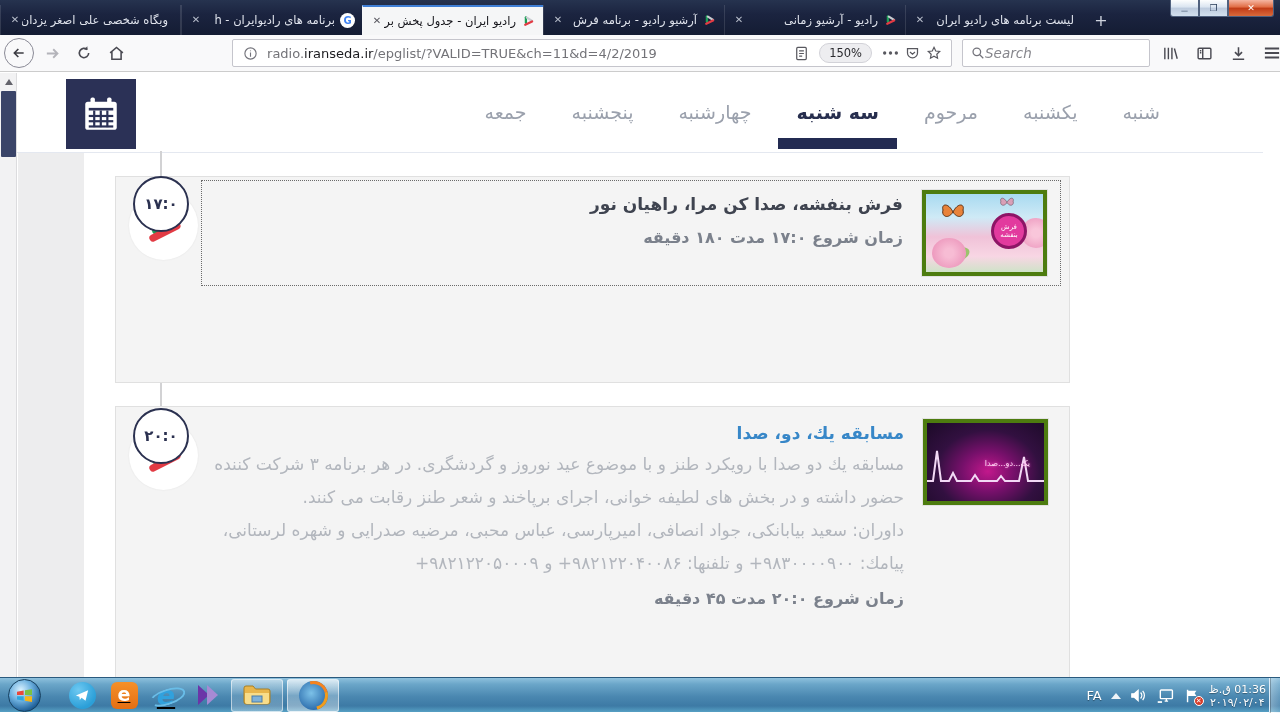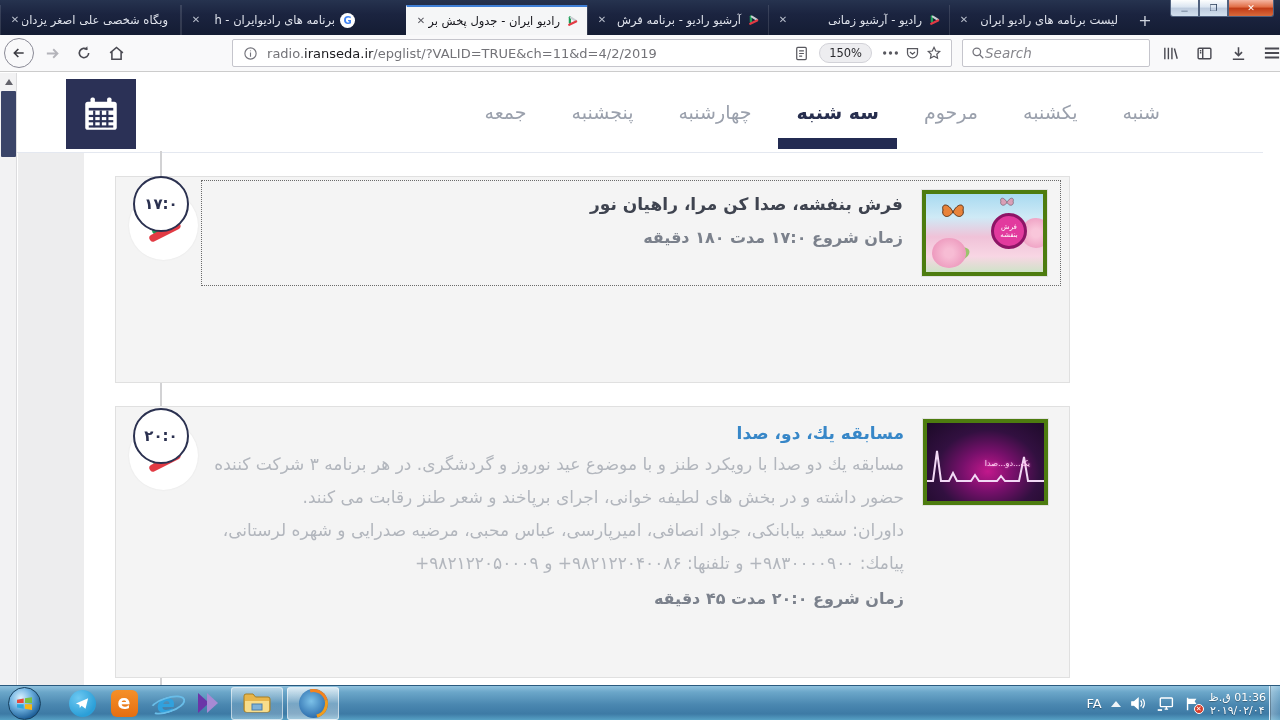--- a/index.html
+++ b/index.html
@@ -10,21 +10,21 @@
   
   .tabbar { position:absolute; top:0; left:0; right:0; height:35px;
     background:linear-gradient(180deg,#26334f 0%,#1b2440 40%,#141c33 100%); }
   .tabs { position:absolute; left:0; bottom:0; height:30px; display:flex; }
   .tab { width:181px; height:30px; display:flex; align-items:center; direction:rtl;
     padding:0 7px; border-left:1px solid rgba(255,255,255,0.12); cursor:default; }
   .tab:first-child { border-right:1px solid rgba(255,255,255,0.12); }
   .tab .title { flex:1; font-size:11.5px; color:#dfe3ec; white-space:nowrap; overflow:hidden; text-align:right; padding:0 5px; }
   .tab .close { width:14px; height:14px; color:#b9bfcc; font-size:10px; line-height:14px; text-align:center; flex:0 0 14px; }
   .tab .close::before { content:"✕"; }
-  .tab.active { background:#f5f6f7; border-top:2px solid #3f7fd6;margin-left:44px; }
+  .tab.active { background:#f5f6f7; border-top:2px solid #3f7fd6; }
   .tab.active .title { color:#14141a; }
   .tab.active .close { color:#57575f; }
   .fav { width:15px; height:15px; flex:0 0 15px; border-radius:3px; display:flex; align-items:center; justify-content:center; }
   .fav-google { background:#fff; border-radius:50%; }
   .fav-google::before { content:"G"; font-size:10px; font-weight:bold; color:#4285f4; }
   .newtab { width:30px; height:30px; color:#cfd4de; font-size:16px; display:flex; align-items:center; justify-content:center; }
   .newtab::before { content:"+"; }
 
   
   .winctl { position:absolute; top:0; right:6px; display:flex; }
@@ -107,23 +107,23 @@
   .pic.wave { background:radial-gradient(ellipse at 52% 62%, #c2188c 0%, #77106b 30%, #321040 60%, #1c0a28 100%); }
   .wavetxt { position:absolute; top:36px; right:14px; color:#ffd9f4; font-size:8px; direction:rtl; text-shadow:0 0 3px #ff6ad5; }
 
   
   .pscroll { position:absolute; left:0; top:0; bottom:0; width:17px; background:#f2f2f3; border-right:1px solid #dcdcde; }
   .pscroll .up { position:absolute; top:2px; left:2px; width:13px; height:13px; display:flex; align-items:center; justify-content:center; }
   .pscroll .up::before { content:""; border-left:4px solid transparent; border-right:4px solid transparent; border-bottom:6px solid #63636b; }
   .pscroll .thumb { position:absolute; top:18px; left:1px; width:15px; height:66px; background:#3a4468; border-radius:1px; }
 
   
-  .taskbar { position:absolute; bottom:0; left:0; right:0; height:35px;
+  .taskbar { position:absolute; bottom:8px; left:0; right:0; height:35px;
     background:linear-gradient(180deg,#8ec1dd 0%,#6ba6c9 18%,#4a87b0 55%,#3d7aa5 82%,#56a0c4 100%);
-    border-top:1px solid #2a5a7e; display:flex; align-items:center; }
+    border-top:1px solid #2a5a7e; display:flex; align-items:center;text-decoration:underline; }
   .orb { width:33px; height:33px; border-radius:50%; margin:0 20px 0 8px;
     background:radial-gradient(circle at 38% 32%,#d9f1ff 0%,#6fb2e0 38%,#1e5f98 75%,#123f68 100%);
     border:1px solid #17405f; display:flex; align-items:center; justify-content:center; }
   .tbicon { width:42px; height:33px; display:flex; align-items:center; justify-content:center; }
   .tbbtn { border:1px solid rgba(255,255,255,0.55); border-radius:3px; margin:0 2px;
     background:linear-gradient(180deg,rgba(255,255,255,0.45),rgba(255,255,255,0.12) 50%,rgba(255,255,255,0.28)); width:52px; }
   .tbbtn.activeapp { background:linear-gradient(180deg,rgba(255,255,255,0.7),rgba(255,255,255,0.25) 50%,rgba(255,255,255,0.45)); }
   .ic-circle { width:27px; height:27px; border-radius:50%; display:flex; align-items:center; justify-content:center; }
   .ic-tg { background:radial-gradient(circle at 35% 30%,#6ec9f2,#2b9fd8 70%); }
   .ic-eitaa { width:27px; height:27px; border-radius:6px; background:linear-gradient(180deg,#f59029,#e46e12);

